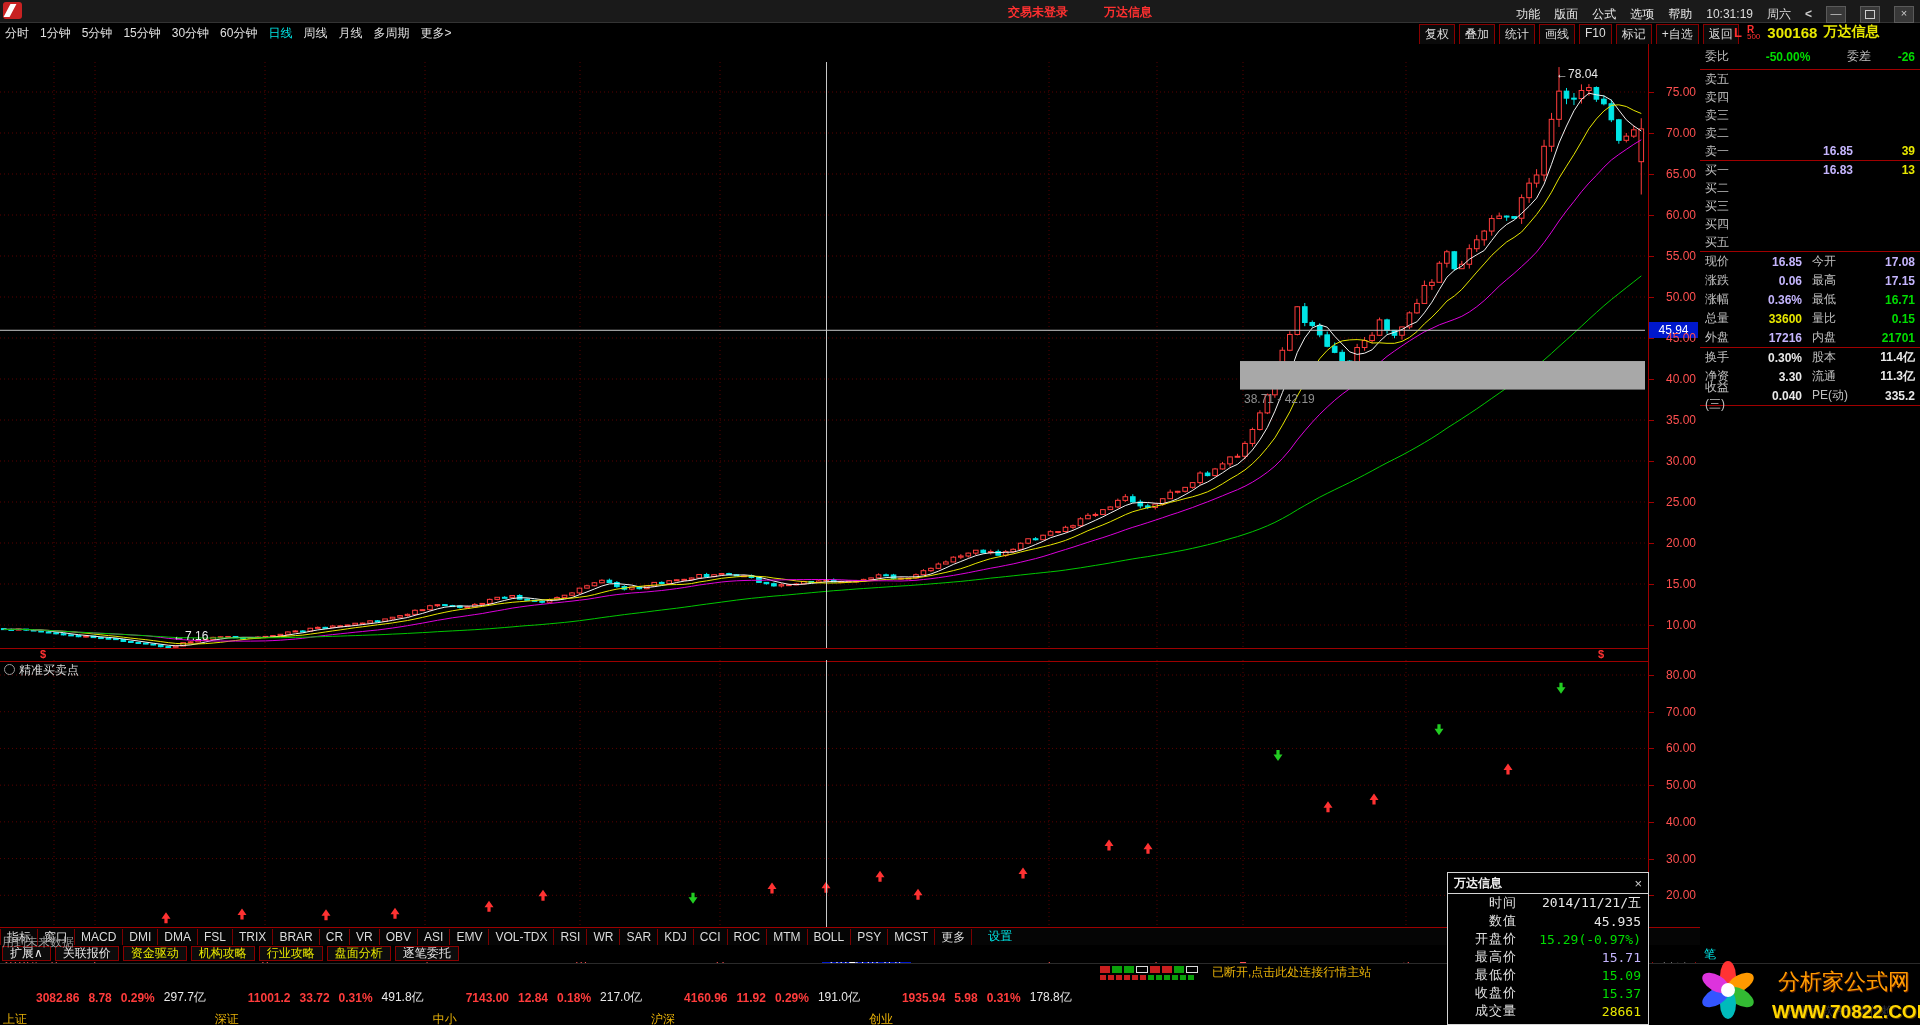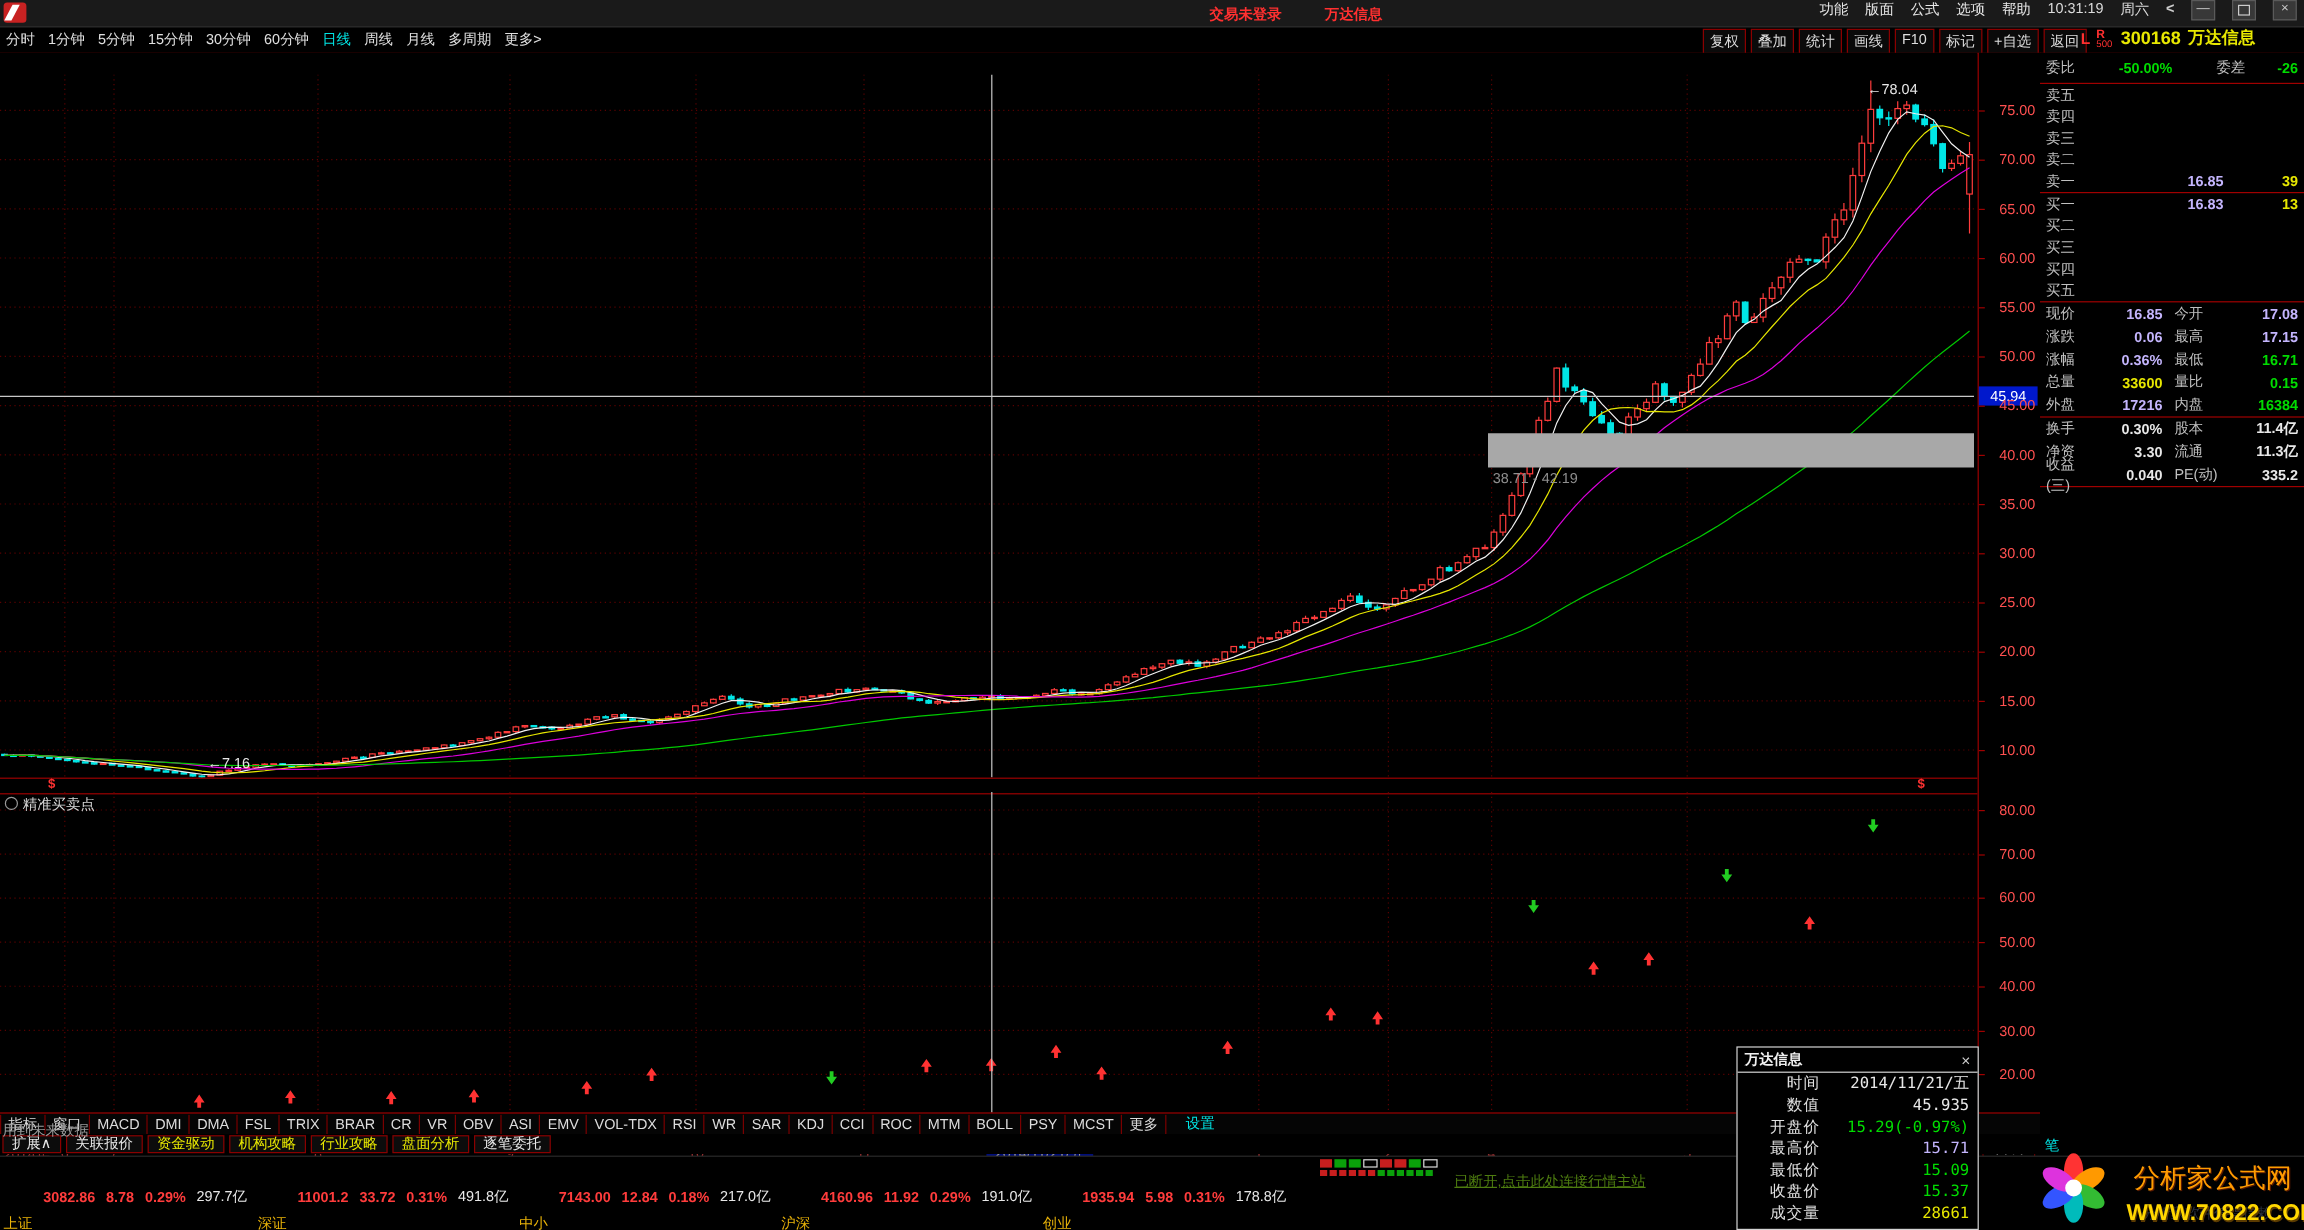--- a/index.html
+++ b/index.html
@@ -11,21 +11,21 @@
            border-bottom:1px solid #333;display:flex;align-items:center;}
   #app-logo{position:absolute;left:3px;top:2px;width:19px;height:17px;background:#c82222;
             border-radius:3px;overflow:hidden;}
   #app-logo:after{content:"";position:absolute;left:4px;top:2px;width:6px;height:13px;
             background:#fff;transform:skewX(-28deg);}
   #menu-items{display:flex;gap:28px;margin-left:142px;}
   .menu-item{color:#e8e8e8;cursor:default;}
   .menu-item.active{color:#00d800;}
   #alert1{left:1008px;top:4px;color:#ff3030;font-weight:bold;}
   #alert2{left:1104px;top:4px;color:#ff3030;font-weight:bold;}
-  #menu-right{position:absolute;right:6px;top:0;height:28px;display:flex;gap:14px;}
+  #menu-right{position:absolute;right:6px;top:0;height:28px;display:flex;align-items:center;gap:14px;}
   .winbtn{display:inline-block;width:18px;height:15px;background:#383838;border:1px solid #5a5a5a;
           color:#ccc;text-align:center;line-height:13px;font-size:11px;}
   .sqglyph{display:inline-block;width:8px;height:7px;border:1px solid #ccc;margin-top:3px;}
   
   #toolbar2{position:absolute;left:0;top:23px;width:1920px;height:21px;background:#000;
             border-bottom:1px solid #a00000;display:flex;align-items:center;}
   #periods{display:flex;gap:11px;margin-left:5px;}
   .period-item{color:#e0e0e0;}
   .period-item.active{color:#00e6e6;}
   #tool-buttons{position:absolute;left:1419px;top:1px;display:flex;gap:4px;}
@@ -100,21 +100,21 @@
           display:flex;align-items:center;gap:4px;padding-left:2px;}
   .sub-item{border:1px solid #8a0000;background:#0c0c0c;padding:0 7px;line-height:13px;}
   #pen-label{position:absolute;left:1704px;top:946px;color:#00e6e6;}
   #statusbar{position:absolute;left:0;top:963px;width:1920px;height:62px;background:#000;
              border-top:1px solid #2a2a2a;}
   #status-indices{position:absolute;left:3px;top:3px;display:flex;gap:9px;align-items:center;}
   .idx-name{color:#eab308;margin-top:44px;} .idx-num{color:#ff3c3c;font-weight:bold;} .idx-amt{color:#e8e8e8;}
   #heat-widget{position:absolute;left:1100px;top:2px;width:105px;}
   .heat-row{display:flex;gap:2px;margin-bottom:2px;}
   .hb{height:7px;}
-  #status-msg{position:absolute;left:1212px;top:12px;color:#4d7c0f;text-decoration:underline;}
+  #status-msg{position:absolute;left:1212px;top:0;color:#eab308;}
   
   #watermark{position:absolute;left:1690px;top:955px;width:230px;height:70px;z-index:40;}
   #wm-name{position:absolute;left:88px;top:12px;color:#ff9c00;font-size:22px;font-weight:normal;
            text-shadow:1px 1px 0 #5a1a00;}
   #wm-slogan{position:absolute;left:95px;top:48px;color:#6a7a9a;opacity:.4;font-size:12px;}
   #wm-url{position:absolute;left:82px;top:46px;color:#ffd700;font-size:19px;font-weight:bold;
           text-shadow:1px 1px 0 #5a3a00;}
   
   #popup{position:absolute;left:1447px;top:872px;width:202px;height:153px;background:#000;
          border:1px solid #d4d4d4;z-index:50;box-sizing:border-box;}
@@ -874,21 +874,21 @@
       <div class="d-row">
         <span class="l1">总量</span>
         <span class="v1 c-yellow">33600</span>
         <span class="l2">量比</span>
         <span class="v2 c-green">0.15</span>
       </div>
       <div class="d-row">
         <span class="l1">外盘</span>
         <span class="v1 c-red">17216</span>
         <span class="l2">内盘</span>
-        <span class="v2 c-green">16384</span>
+        <span class="v2 c-green">21701</span>
       </div>
     </div>
   <div class="q-sep"></div>
   <div id="stat-rows">
       <div class="d-row">
         <span class="l1">换手</span>
         <span class="v1 c-white">0.30%</span>
         <span class="l2">股本</span>
         <span class="v2 c-white">11.4亿</span>
       </div>

